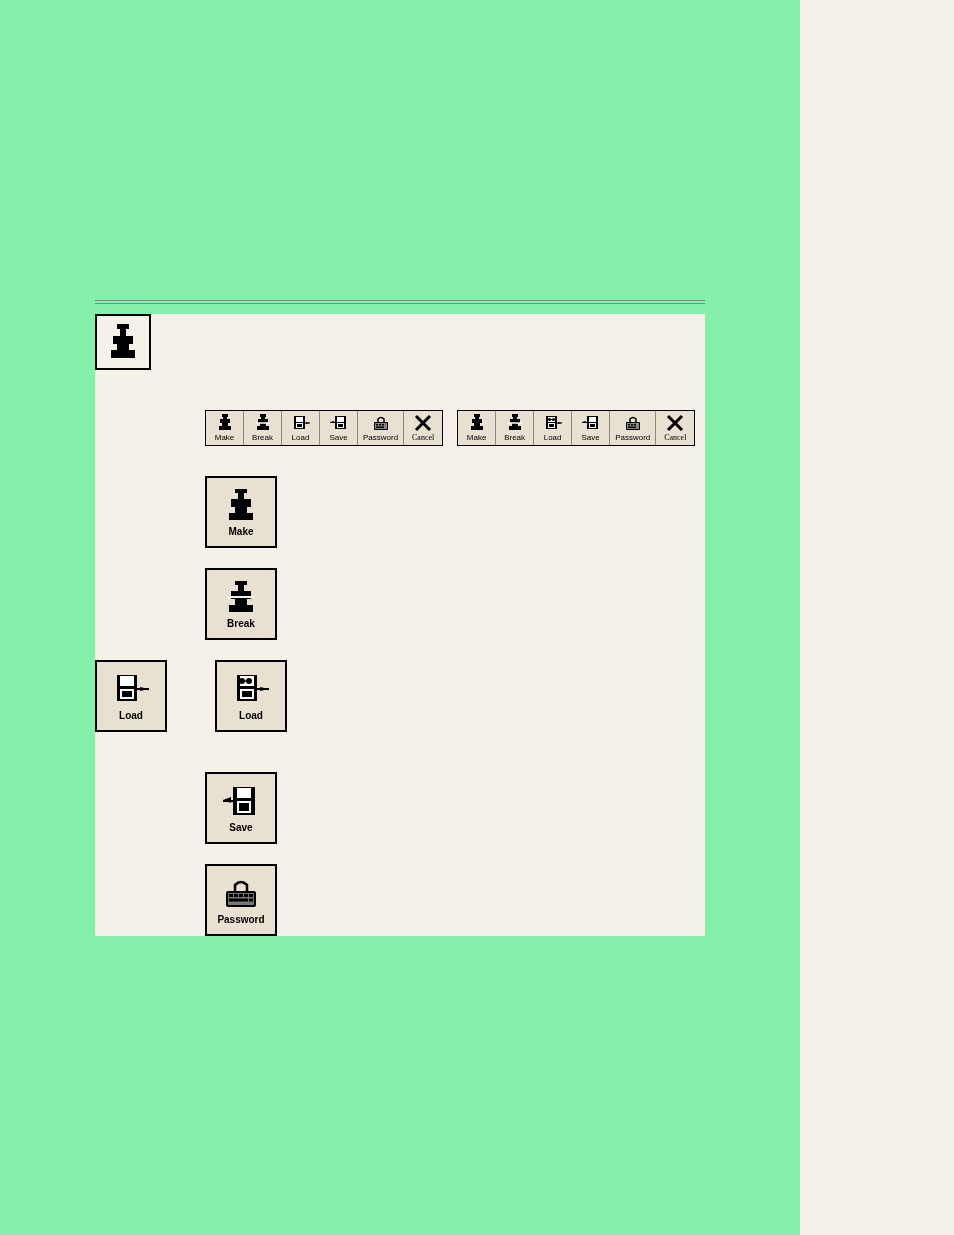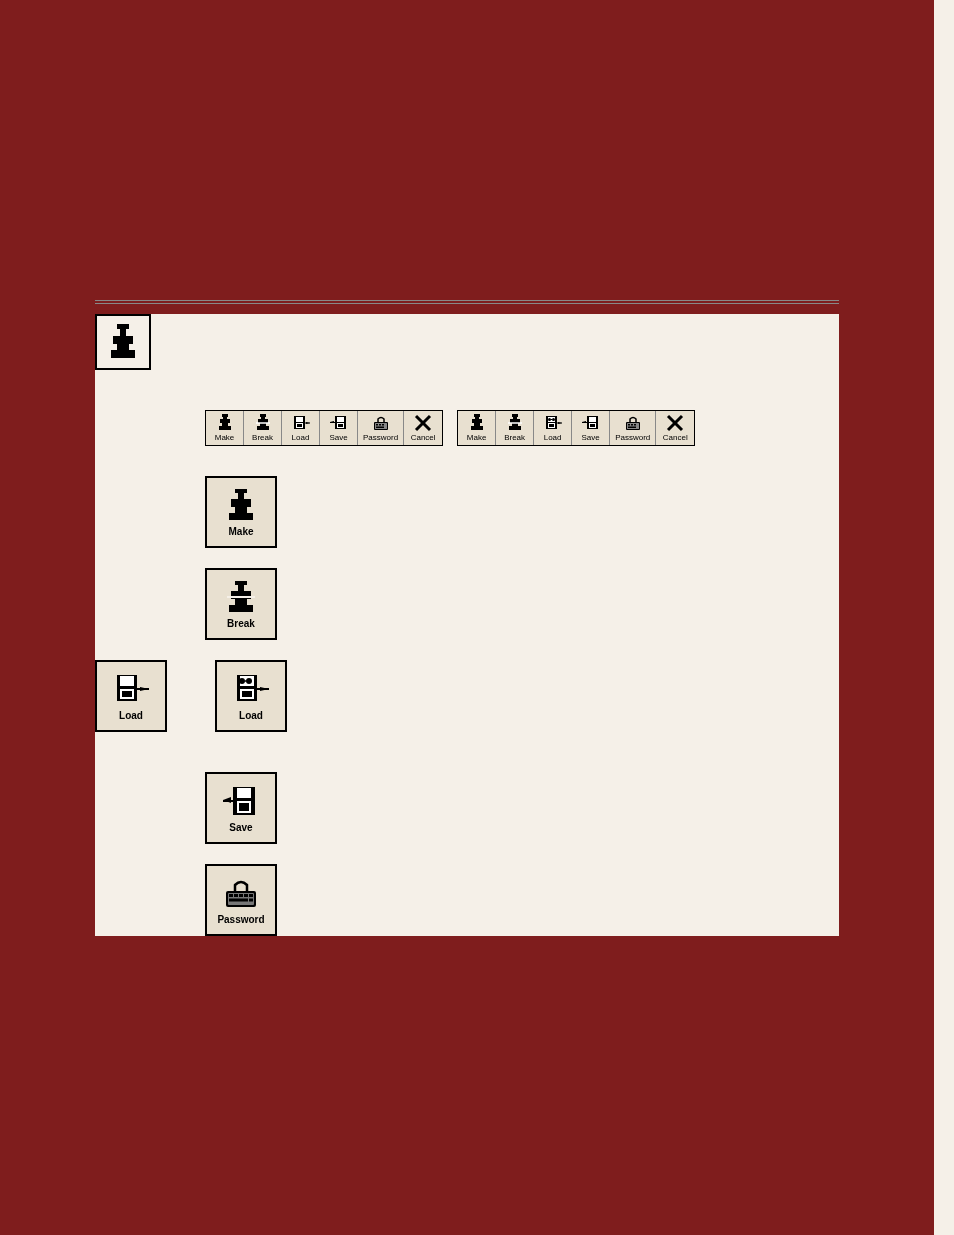--- a/index.html
+++ b/index.html
@@ -6,23 +6,23 @@
 
     body {
       background: #f5f0e8;
       font-family: Arial, sans-serif;
       font-size: 11px;
       width: 954px;
       min-height: 1235px;
     }
 
     .page {
-      width: 934px;
+      width: 800px;
       min-height: 1235px;
-      background: #7f1d1d;
+      background: #86efac;
       padding: 20px 0;
     }
 
     .top-space {
       height: 280px;
     }
 
     .divider {
       border: none;
       border-top: 1px solid #888;
@@ -66,21 +66,21 @@
       display: flex;
       flex-direction: column;
       align-items: center;
       justify-content: center;
       border-right: 1px solid #888;
       padding: 3px 5px;
       min-width: 38px;
       cursor: pointer;
       background: #e8e0d0;
     }
-    .tb-btn:last-child { border-right: none; }
+    .tb-btn:last-child { border-right: none; font-family: Liberation Serif, serif; }
 
     .tb-label {
       font-size: 8px;
       margin-top: 1px;
     }
 
     .big-btn {
       display: flex;
       flex-direction: column;
       align-items: center;

